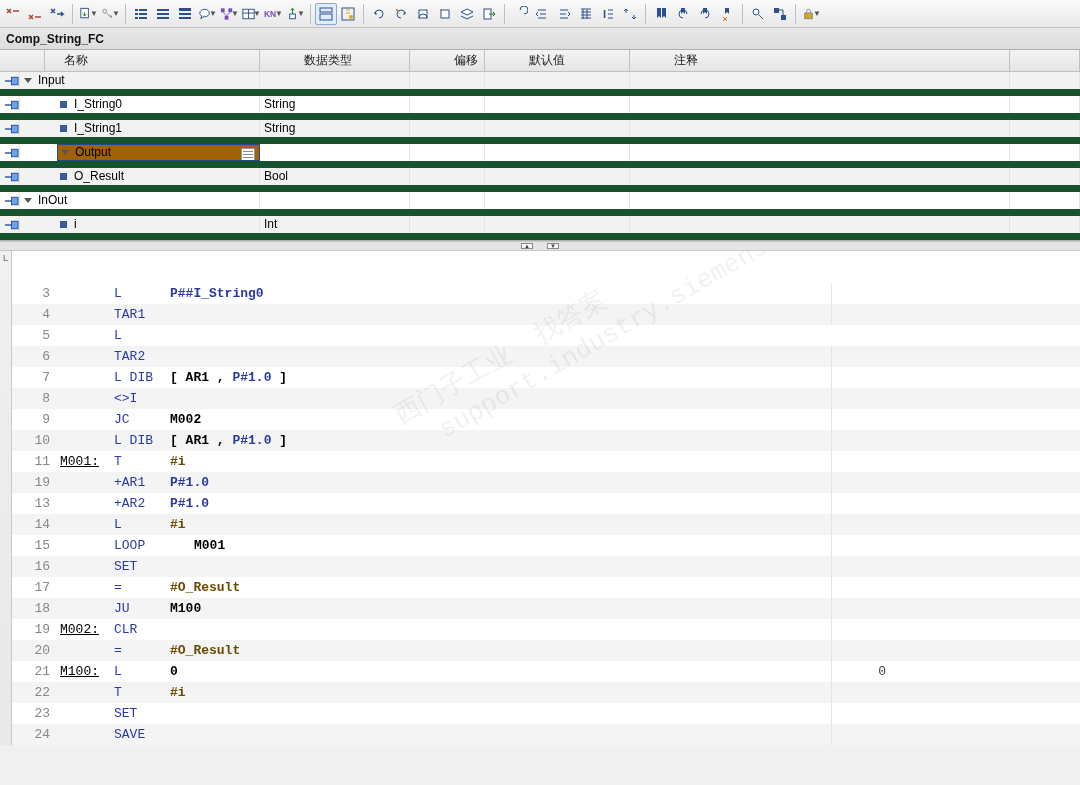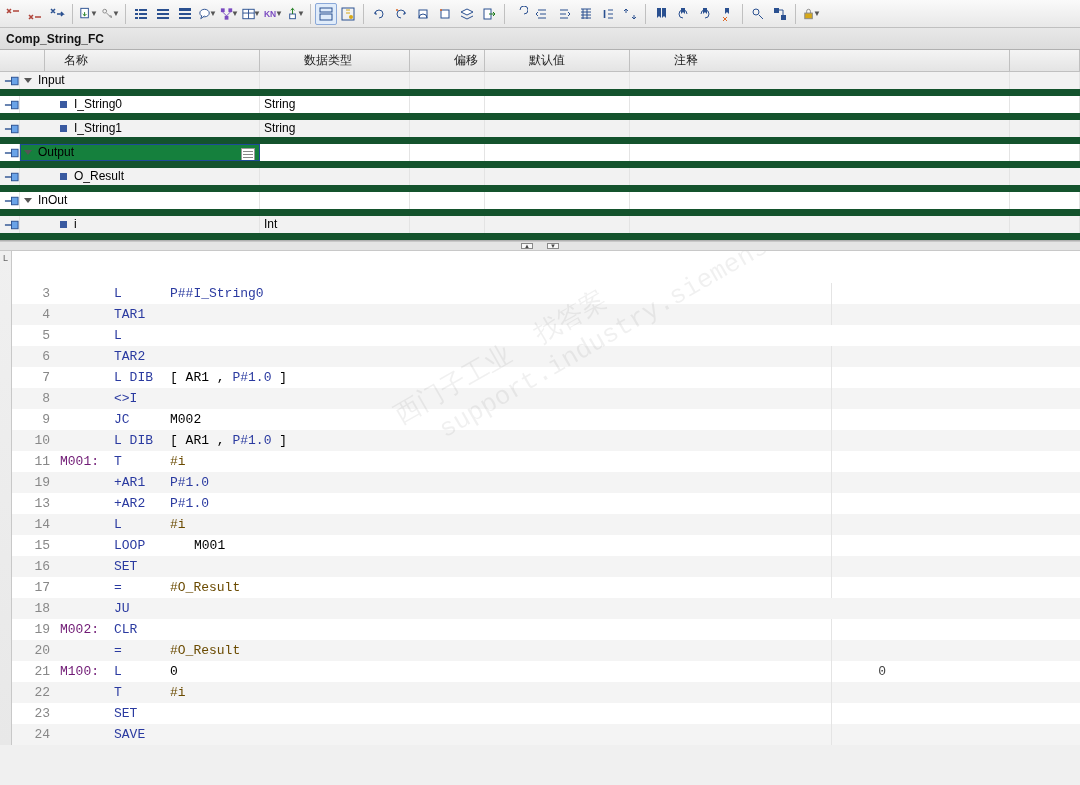--- a/index.html
+++ b/index.html
@@ -16,37 +16,37 @@
 .vars { border-bottom: 1px solid #b0b0b0; background: #fff; }
 .vhdr { display: grid; grid-template-columns: 20px 240px 150px 75px 145px 380px 70px; height: 22px; background: linear-gradient(#f4f4f4,#e4e4e4); border-bottom: 1px solid #c0c0c0; }
 .vhdr > div { border-right: 1px solid #c0c0c0; padding-left: 6px; line-height: 21px; font-size: 12px; color: #222; overflow: hidden; margin-left: 38px; }
 .vrow { display: grid; grid-template-columns: 20px 240px 150px 75px 145px 380px 70px; height: 24px; border-bottom: 7px solid #14532d; background: #fff; }
 .vrow.alt { background: #f2f2f2; }
 .vrow > div { border-right: 1px solid #e4e4e4; padding-left: 4px; line-height: 23px; overflow: hidden; display: flex; align-items: center; gap: 4px; }
 .vrow .gutter { display: flex; align-items: center; justify-content: center; }
 .gut-icon { width: 16px; height: 14px; }
 .tri { display: inline-block; width: 0; height: 0; border-top: 5px solid #555; border-left: 4px solid transparent; border-right: 4px solid transparent; margin-right: 2px; }
 .blk { display: inline-block; width: 7px; height: 7px; background: #3a5aa0; margin-right: 3px; }
-.sel { outline: 1px solid #1e4a9a; outline-offset: -1px; background: #15803d; }
+.sel { outline: 1px solid #1e4a9a; outline-offset: -1px; background: #a16207; margin-left: 37px; }
 .list-ico { width: 14px; height: 14px; float: right; margin-right: 4px; margin-top: 4px; border: 1px solid #999; background: #fff; display: flex; flex-direction: column; justify-content: space-around; padding: 1px; }
 .list-ico span { height: 1px; background: #888; }
 
 .splitter { height: 10px; background: #e4e4e4; border-top: 1px solid #c8c8c8; border-bottom: 1px solid #c8c8c8; display: flex; justify-content: center; align-items: center; gap: 14px; }
 .split-btn { width: 12px; height: 6px; border: 1px solid #888; background: #f8f8f8; font-size: 6px; line-height: 4px; text-align: center; color: #444; }
 
 .code-area { background: #fff; display: flex; }
 .gut-col { width: 12px; background: linear-gradient(#f0f0f0,#e8e8e8); border-right: 1px solid #c8c8c8; font-size: 9px; text-align: center; color: #666; padding-top: 2px; }
 
 .code-wrap { flex: 1; overflow: hidden; font-family: Consolas, "Courier New", monospace; font-size: 13px; line-height: 21px; padding-top: 32px; position: relative; }
 .code-line { display: flex; height: 21px; }
 .code-line.alt { background: #f4f4f4; }
 .ln { width: 48px; text-align: right; color: #888; padding-right: 10px; }
-.lbl { width: 54px; color: #701a75; }
+.lbl { width: 54px; color: #000000; text-decoration: underline; }
 .op { width: 56px; color: #2a3aa0; }
-.arg { flex: 1; color: #000; }
+.arg { flex: 1; color: #000; font-weight: bold; }
 .arg .addr { color: #2a3aa0; }
 .arg .sym { color: #6a4a00; }
 .note { width: 60px; text-align: right; color: #444; padding-right: 6px; }
 .rborder { border-right: 1px solid #e4e4e4; }
 
 .watermark { position: absolute; top: 20px; left: 360px; transform: rotate(-30deg); font-size: 26px; color: rgba(0,0,0,0.06); pointer-events: none; line-height: 1.3; white-space: pre; }
 </style>
 </head>
 <body>
 
@@ -368,20 +368,21 @@
           <svg class="gut-icon" viewBox="0 0 16 14">
             <path d="M1 7 L8 7" stroke="#2a5090" stroke-width="1.5"></path>
             <rect x="8" y="3" width="7" height="8" fill="#6aa3e8" stroke="#2a5090"></rect>
           </svg>
         </div>
         <div style="padding-left: 20px;">
           <span style="width:16px;"></span>
           <span class="blk"></span>
           <span>O_Result</span>
         </div>
+        <div>Bool</div>
         <div></div>
         <div></div>
         <div></div>
         <div></div>
       </div>
       <div class="vrow">
         <div class="gutter">
           <svg class="gut-icon" viewBox="0 0 16 14">
             <path d="M1 7 L8 7" stroke="#2a5090" stroke-width="1.5"></path>
             <rect x="8" y="3" width="7" height="8" fill="#6aa3e8" stroke="#2a5090"></rect>
@@ -530,20 +531,21 @@
           <div class="ln">17</div>
           <div class="lbl"></div>
           <div class="op">=</div>
           <div class="arg rborder" style="width: 662px; flex: 0 0 auto;"><span></span><span class="sym">#O_Result</span></div>
           <div class="note"></div>
         </div>
         <div class="code-line alt">
           <div class="ln">18</div>
           <div class="lbl"></div>
           <div class="op">JU</div>
+          <div class="arg rborder" style="width: 662px; flex: 0 0 auto;"><span>M100</span></div>
           <div class="note"></div>
         </div>
         <div class="code-line">
           <div class="ln">19</div>
           <div class="lbl">M002:</div>
           <div class="op">CLR</div>
           <div class="arg rborder" style="width: 662px; flex: 0 0 auto;"><span></span></div>
           <div class="note"></div>
         </div>
         <div class="code-line alt">

